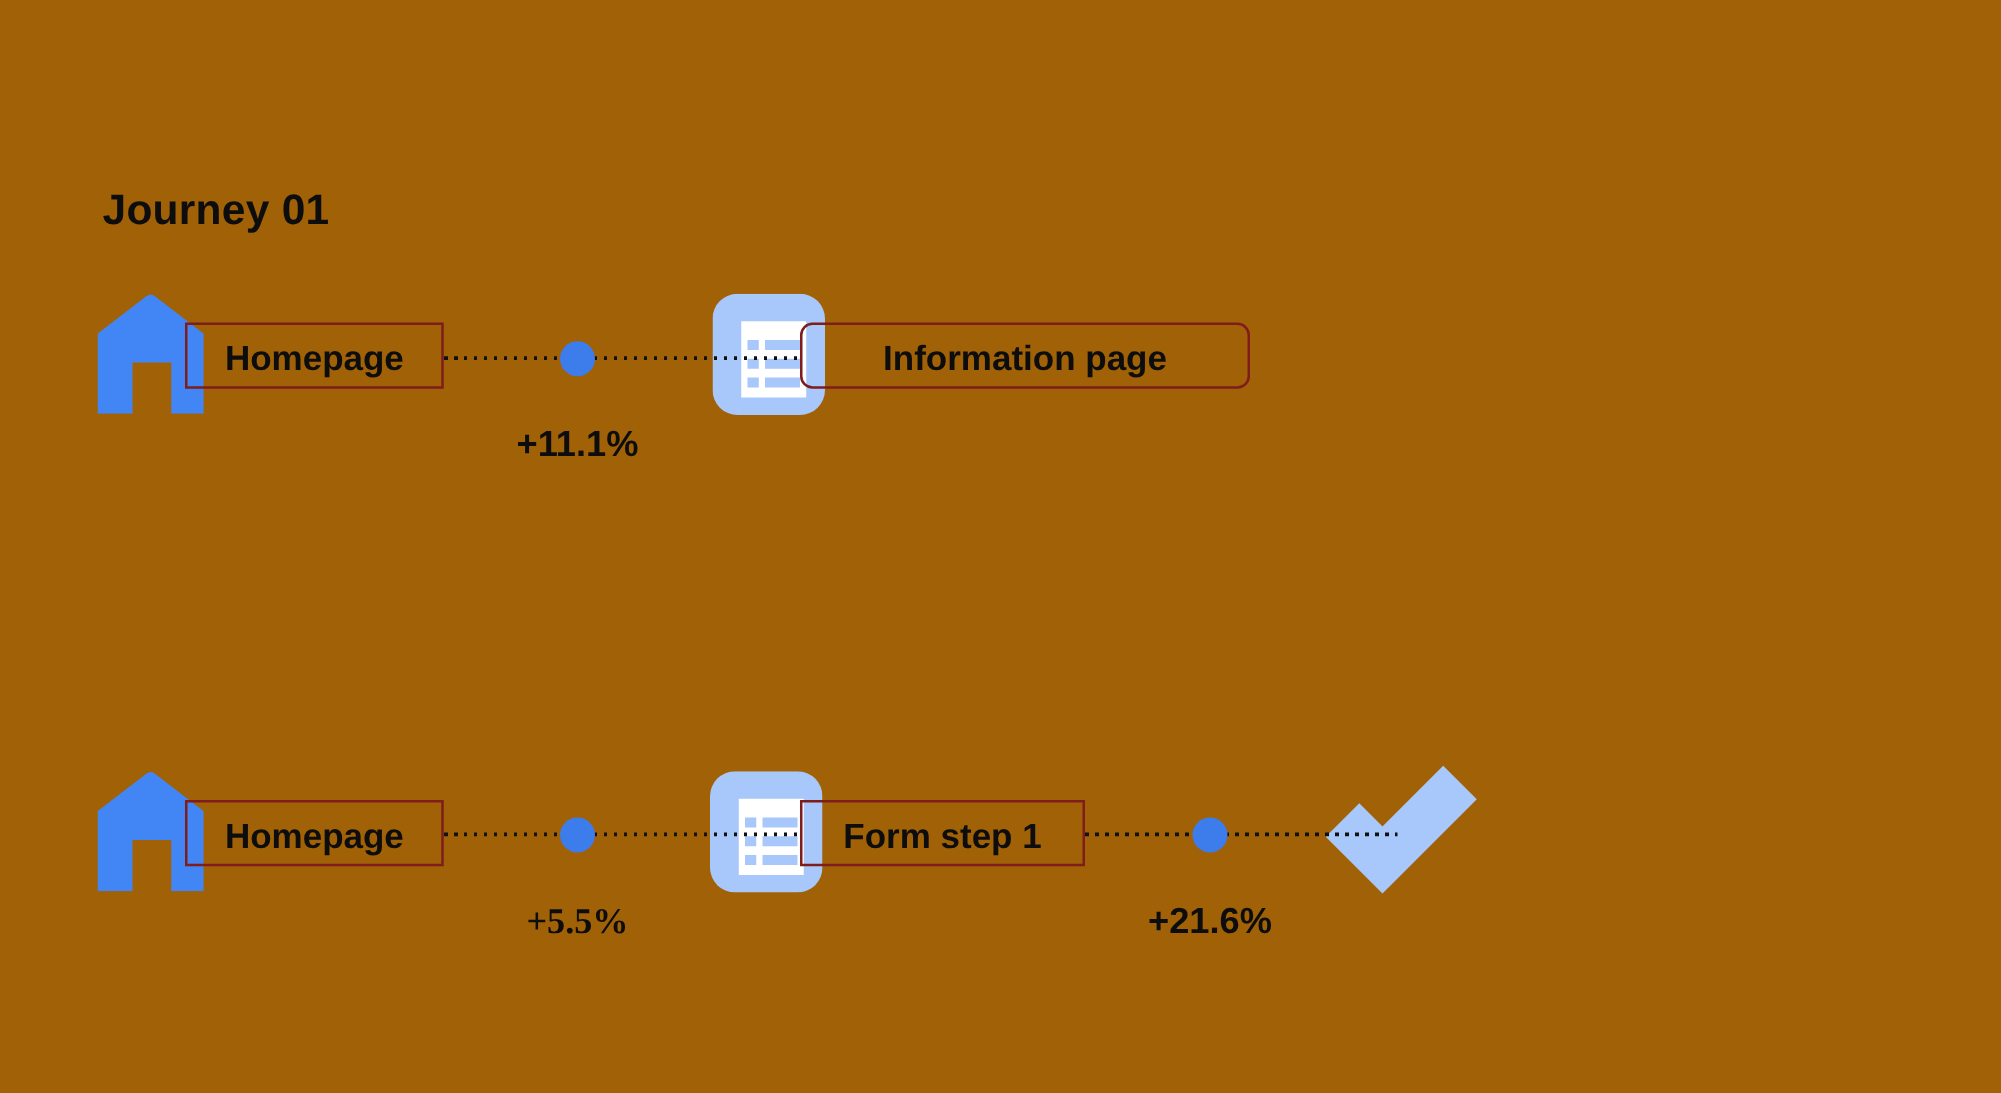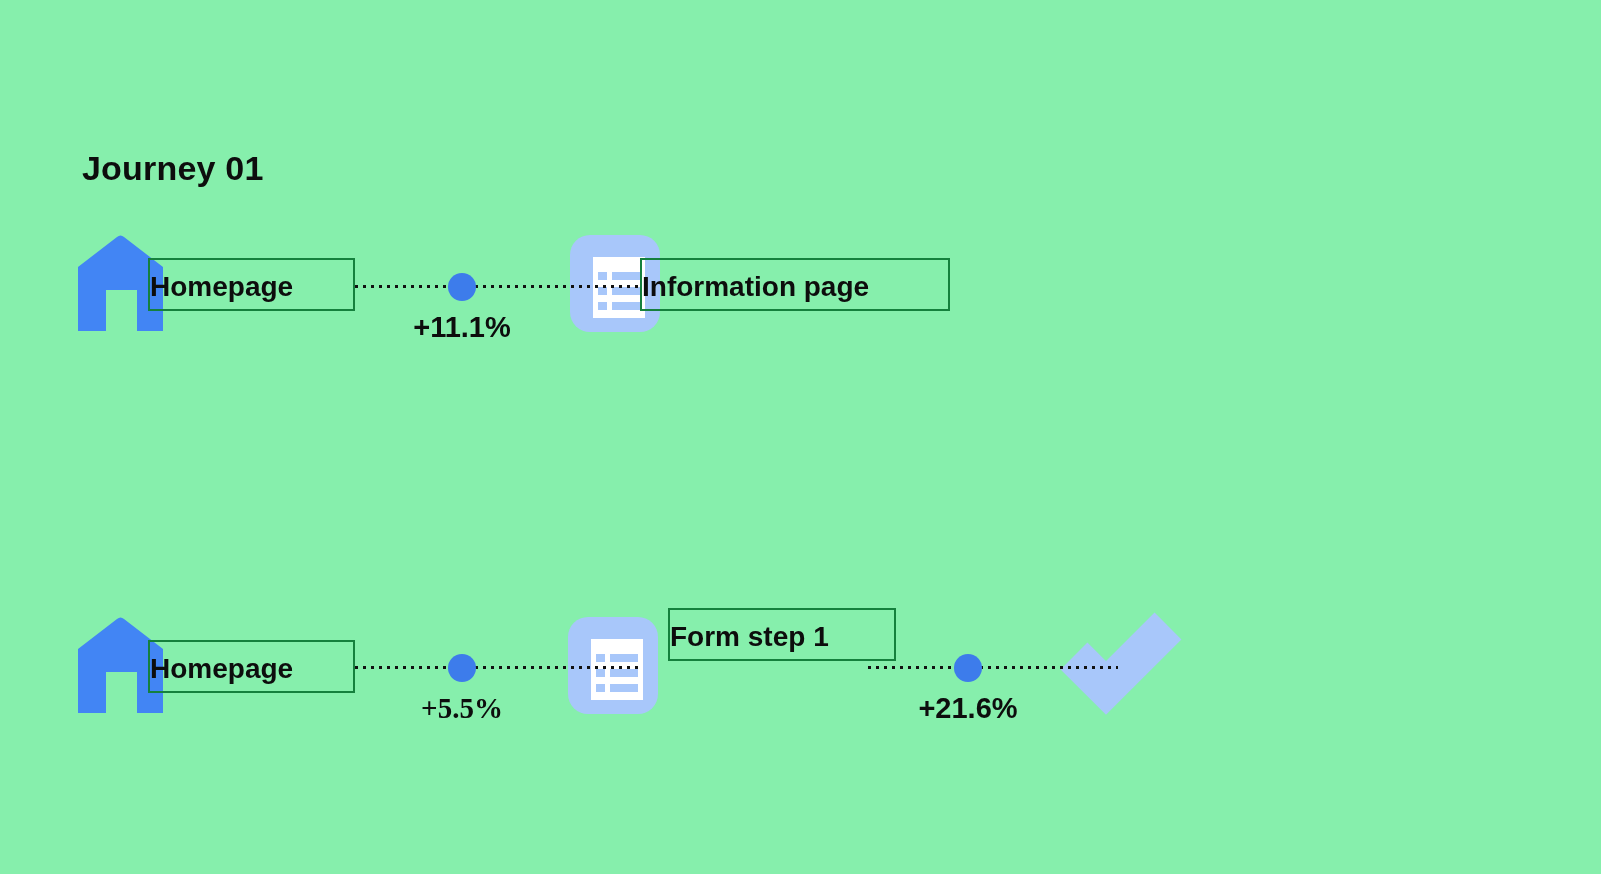--- a/index.html
+++ b/index.html
@@ -1,39 +1,40 @@
 <!DOCTYPE html>
 <html><head>
 <meta charset="utf-8">
 <style>
   html, body { margin: 0; padding: 0; background: #ffffff; }
   .canvas {
     position: relative;
     width: 1601px;
     height: 874px;
-    background: #86efac;
+    background: #a16207;
     font-family: "Liberation Sans", sans-serif;
     color: #0d0d0d;
     overflow: hidden;
   }
   .abs { position: absolute; }
   .journey-title {
     font-size: 34px;
     font-weight: 700;
     color: #0d0d0d;
     letter-spacing: 0.2px;
     z-index: 5;
     white-space: nowrap;
   }
   .node-box {
     box-sizing: border-box;
-    border: 2px solid #15803d;
+    border: 2px solid #7f1d1d;
     background: transparent;
     display: flex;
     align-items: center;
+    justify-content: center;
     z-index: 3;
   }
   .node-label {
     font-size: 28px;
     font-weight: 700;
     color: #0d0d0d;
     white-space: nowrap;
     padding-top: 4px;
   }
   .edge-line {
@@ -49,20 +50,21 @@
     background: #3d7ceb;
     z-index: 6;
   }
   .edge-delta {
     font-size: 29px;
     font-weight: 700;
     color: #0d0d0d;
     text-align: center;
     z-index: 6;
     white-space: nowrap;
+    margin-top: 29px;
   }
   .icon-layer { z-index: 1; }
   .icon-top { z-index: 4; }
 </style>
 </head>
 <body>
 
 <div class="canvas">
 
   <div class="abs journey-title" style="left:82px; top:149px;">Journey 01</div>
@@ -83,21 +85,21 @@
     <rect x="0" y="0" width="90" height="97" rx="20" fill="#A8C7FA"></rect>
     <rect x="23" y="22" width="52" height="61" fill="#FFFFFF"></rect>
     <rect x="28" y="37" width="9" height="8" fill="#A8C7FA"></rect>
     <rect x="42" y="37" width="28" height="8" fill="#A8C7FA"></rect>
     <rect x="28" y="52" width="9" height="8" fill="#A8C7FA"></rect>
     <rect x="42" y="52" width="28" height="8" fill="#A8C7FA"></rect>
     <rect x="28" y="67" width="9" height="8" fill="#A8C7FA"></rect>
     <rect x="42" y="67" width="28" height="8" fill="#A8C7FA"></rect>
   </svg>
 
-  <div class="abs node-box" style="left:640px; top:258px; width:310px; height:53px;">
+  <div class="abs node-box" style="left:640px; top:258px; width:360px; height:53px;border-radius:10px;">
     <span class="node-label">Information page</span>
   </div>
 
 
   <svg class="abs icon-layer" style="left:78px; top:616px;" width="85" height="97" viewBox="0 0 85 97">
     <path d="M 0 33 L 39 3 Q 42.5 0 46 3 L 85 33 V 97 H 59 V 56 H 28 V 97 H 0 Z" fill="#4285F4"></path>
   </svg>
 
   <div class="abs node-box" style="left:148px; top:640px; width:207px; height:53px;">
     <span class="node-label">Homepage</span>
@@ -111,21 +113,21 @@
     <rect x="0" y="0" width="90" height="97" rx="20" fill="#A8C7FA"></rect>
     <rect x="23" y="22" width="52" height="61" fill="#FFFFFF"></rect>
     <rect x="28" y="37" width="9" height="8" fill="#A8C7FA"></rect>
     <rect x="42" y="37" width="28" height="8" fill="#A8C7FA"></rect>
     <rect x="28" y="52" width="9" height="8" fill="#A8C7FA"></rect>
     <rect x="42" y="52" width="28" height="8" fill="#A8C7FA"></rect>
     <rect x="28" y="67" width="9" height="8" fill="#A8C7FA"></rect>
     <rect x="42" y="67" width="28" height="8" fill="#A8C7FA"></rect>
   </svg>
 
-  <div class="abs node-box" style="left:640px; top:608px; width:228px; height:53px;margin-left:28px;">
+  <div class="abs node-box" style="left:640px; top:640px; width:228px; height:53px;">
     <span class="node-label">Form step 1</span>
   </div>
 
   <div class="abs edge-line" style="left:868px; top:666px; width:250px;"></div>
   <div class="abs edge-dot" style="left:954px; top:654px;"></div>
   <div class="abs edge-delta" style="left:868px; top:692px; width:200px;">+21.6%</div>
 
 
   <svg class="abs icon-top" style="left:1048px; top:608px;" width="140" height="110" viewBox="0 0 140 110">
     <polyline points="26,48 58,80 120,18" fill="none" stroke="#A8C7FA" stroke-width="38" stroke-linecap="butt" stroke-linejoin="miter"></polyline>

